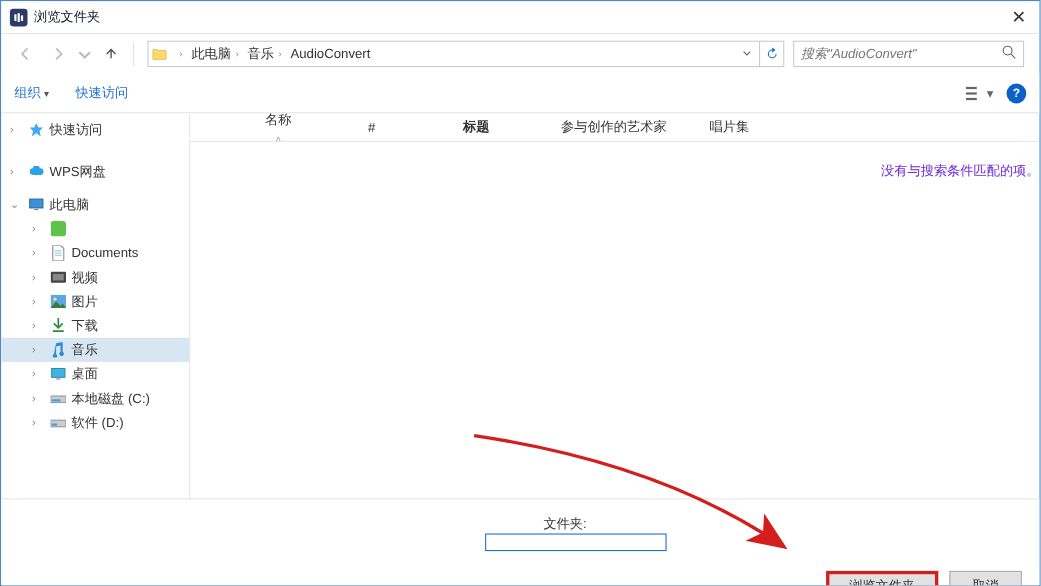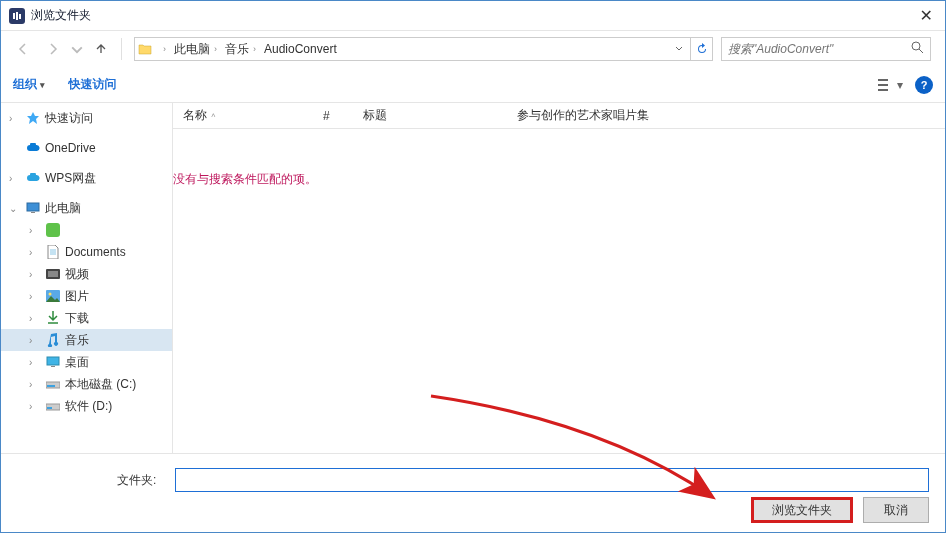--- a/index.html
+++ b/index.html
@@ -25,49 +25,49 @@
   .addrbar .crumb .chev { margin-left: 4px; color: #888; font-size: 9px; }
   .addrbar .spacer { flex: 1; }
   .addrbar .hist-btn { width: 22px; text-align: center; color: #666; }
   .addrbar .refresh { width: 22px; text-align: center; color: #1e6fd6; border-left: 1px solid #ccc; height: 100%; display:flex; align-items:center; justify-content:center;}
 
   .searchbar { width: 210px; height: 24px; border: 1px solid #ccc; display: flex; align-items: center; padding: 0 6px; margin-right: 6px; }
   .searchbar input { flex: 1; border: none; outline: none; color: #999; font-style: italic; background: transparent; }
   .searchbar .s-icon { color: #666; }
 
   .toolbar { height: 36px; display: flex; align-items: center; padding: 0 12px; background: #fff; border-bottom: 1px solid #e5e5e5; }
-  .toolbar .t-item { color: #1e6fd6; margin-right: 24px; display: flex; align-items: center; gap: 3px; font-weight: bold; }
+  .toolbar .t-item { color: #1e6fd6; margin-right: 24px; display: flex; align-items: center; gap: 3px; }
   .toolbar .t-item .chev { font-size: 9px; color: #555; }
   .toolbar .right { margin-left: auto; display: flex; align-items: center; gap: 12px; }
   .view-btn { display: flex; align-items: center; gap: 3px; color: #555; }
   .help-ico { width: 18px; height: 18px; border-radius: 50%; background: #0b61c7; color: #fff; display: flex; align-items: center; justify-content: center; font-weight: bold; font-size: 11px; }
 
   .body-area { display: flex; height: 350px; }
   .sidebar { width: 172px; border-right: 1px solid #e5e5e5; overflow: hidden; padding-top: 4px; }
   .tree-item { height: 22px; display: flex; align-items: center; padding-left: 8px; gap: 4px; color: #333; }
   .tree-item.child { padding-left: 28px; }
   .tree-item.selected { background: #d8e6f2; }
   .tree-item .exp { width: 12px; color: #888; font-size: 10px; display: inline-block; }
   .tree-item .ico { width: 16px; height: 16px; display: flex; align-items: center; justify-content: center; }
   .tree-item .lbl { white-space: nowrap; }
   .tree-sep { height: 8px; }
 
   .content { flex: 1; position: relative; }
   .col-headers { height: 26px; display: flex; align-items: center; border-bottom: 1px solid #e5e5e5; padding-left: 10px; }
-  .col { color: #333; display: flex; align-items: center; gap: 4px; }
+  .col { color: #333; display: flex; align-items: center; gap: 4px; flex-direction: column; }
   .col.name { width: 140px; }
   .col.num { width: 40px; text-align: right; padding-right: 10px; }
-  .col.title-c { width: 140px; }
+  .col.title-c { width: 140px; font-weight: bold; }
   .col.artist { width: 110px; justify-content: flex-end; }
   .col.album { width: 100px; }
   .col .sort { font-size: 8px; color: #999; }
-  .empty-msg { text-align: left; color: #be185d; margin-top: 42px; }
+  .empty-msg { text-align: right; color: #6d28d9; margin-top: 18px; }
 
   .footer { border-top: 1px solid #e5e5e5; padding: 14px 16px 12px; background: #fff; }
-  .folder-row { display: flex; align-items: center; margin-bottom: 5px; padding-left: 100px; }
+  .folder-row { display: flex; align-items: center; margin-bottom: 18px; padding-left: 100px; flex-direction: column; }
   .folder-row .lbl { width: 58px; color: #333; }
   .folder-row input { flex: 1; height: 24px; border: 1px solid #1e6fd6; padding: 0 4px; outline: none; }
   .btn-row { display: flex; justify-content: flex-end; gap: 10px; }
   .btn { height: 26px; padding: 0 20px; border: 1px solid #adadad; background: #e1e1e1; color: #333; display: flex; align-items: center; }
   .btn.primary { border: 3px solid #d41e1e; background: #e1e1e1; padding: 0 18px; }
 
   .arrow-annot { position: absolute; left: 420px; top: 390px; pointer-events: none; }
 </style>
 </head>
 <body>
@@ -177,29 +177,20 @@
     <div class="tree-item">
       <span class="exp">›</span>
       <span class="ico">
           <svg width="14" height="14" viewBox="0 0 14 14">
             <path d="M7 1 L9 5 L13 5 L10 8 L11 13 L7 10 L3 13 L4 8 L1 5 L5 5 Z" fill="#3fa9f5"></path>
           </svg>
         </span>
       <span class="lbl">快速访问</span>
     </div>
     <div class="tree-sep"></div>
-    <div class="tree-item">
-      <span class="exp"></span>
-      <span class="ico">
-          <svg width="14" height="10" viewBox="0 0 14 10">
-            <path d="M4 8 A3 3 0 0 1 4 2 A3 3 0 0 1 10 2 A2.5 2.5 0 0 1 11 8 Z" fill="#0a7bd6"></path>
-          </svg>
-        </span>
-      <span class="lbl">OneDrive</span>
-    </div>
     <div class="tree-sep"></div>
     <div class="tree-item">
       <span class="exp">›</span>
       <span class="ico">
           <svg width="14" height="10" viewBox="0 0 14 10">
             <path d="M4 8 A3 3 0 0 1 4 2 A3 3 0 0 1 10 2 A2.5 2.5 0 0 1 11 8 Z" fill="#2aa3e0"></path>
           </svg>
         </span>
       <span class="lbl">WPS网盘</span>
     </div>

